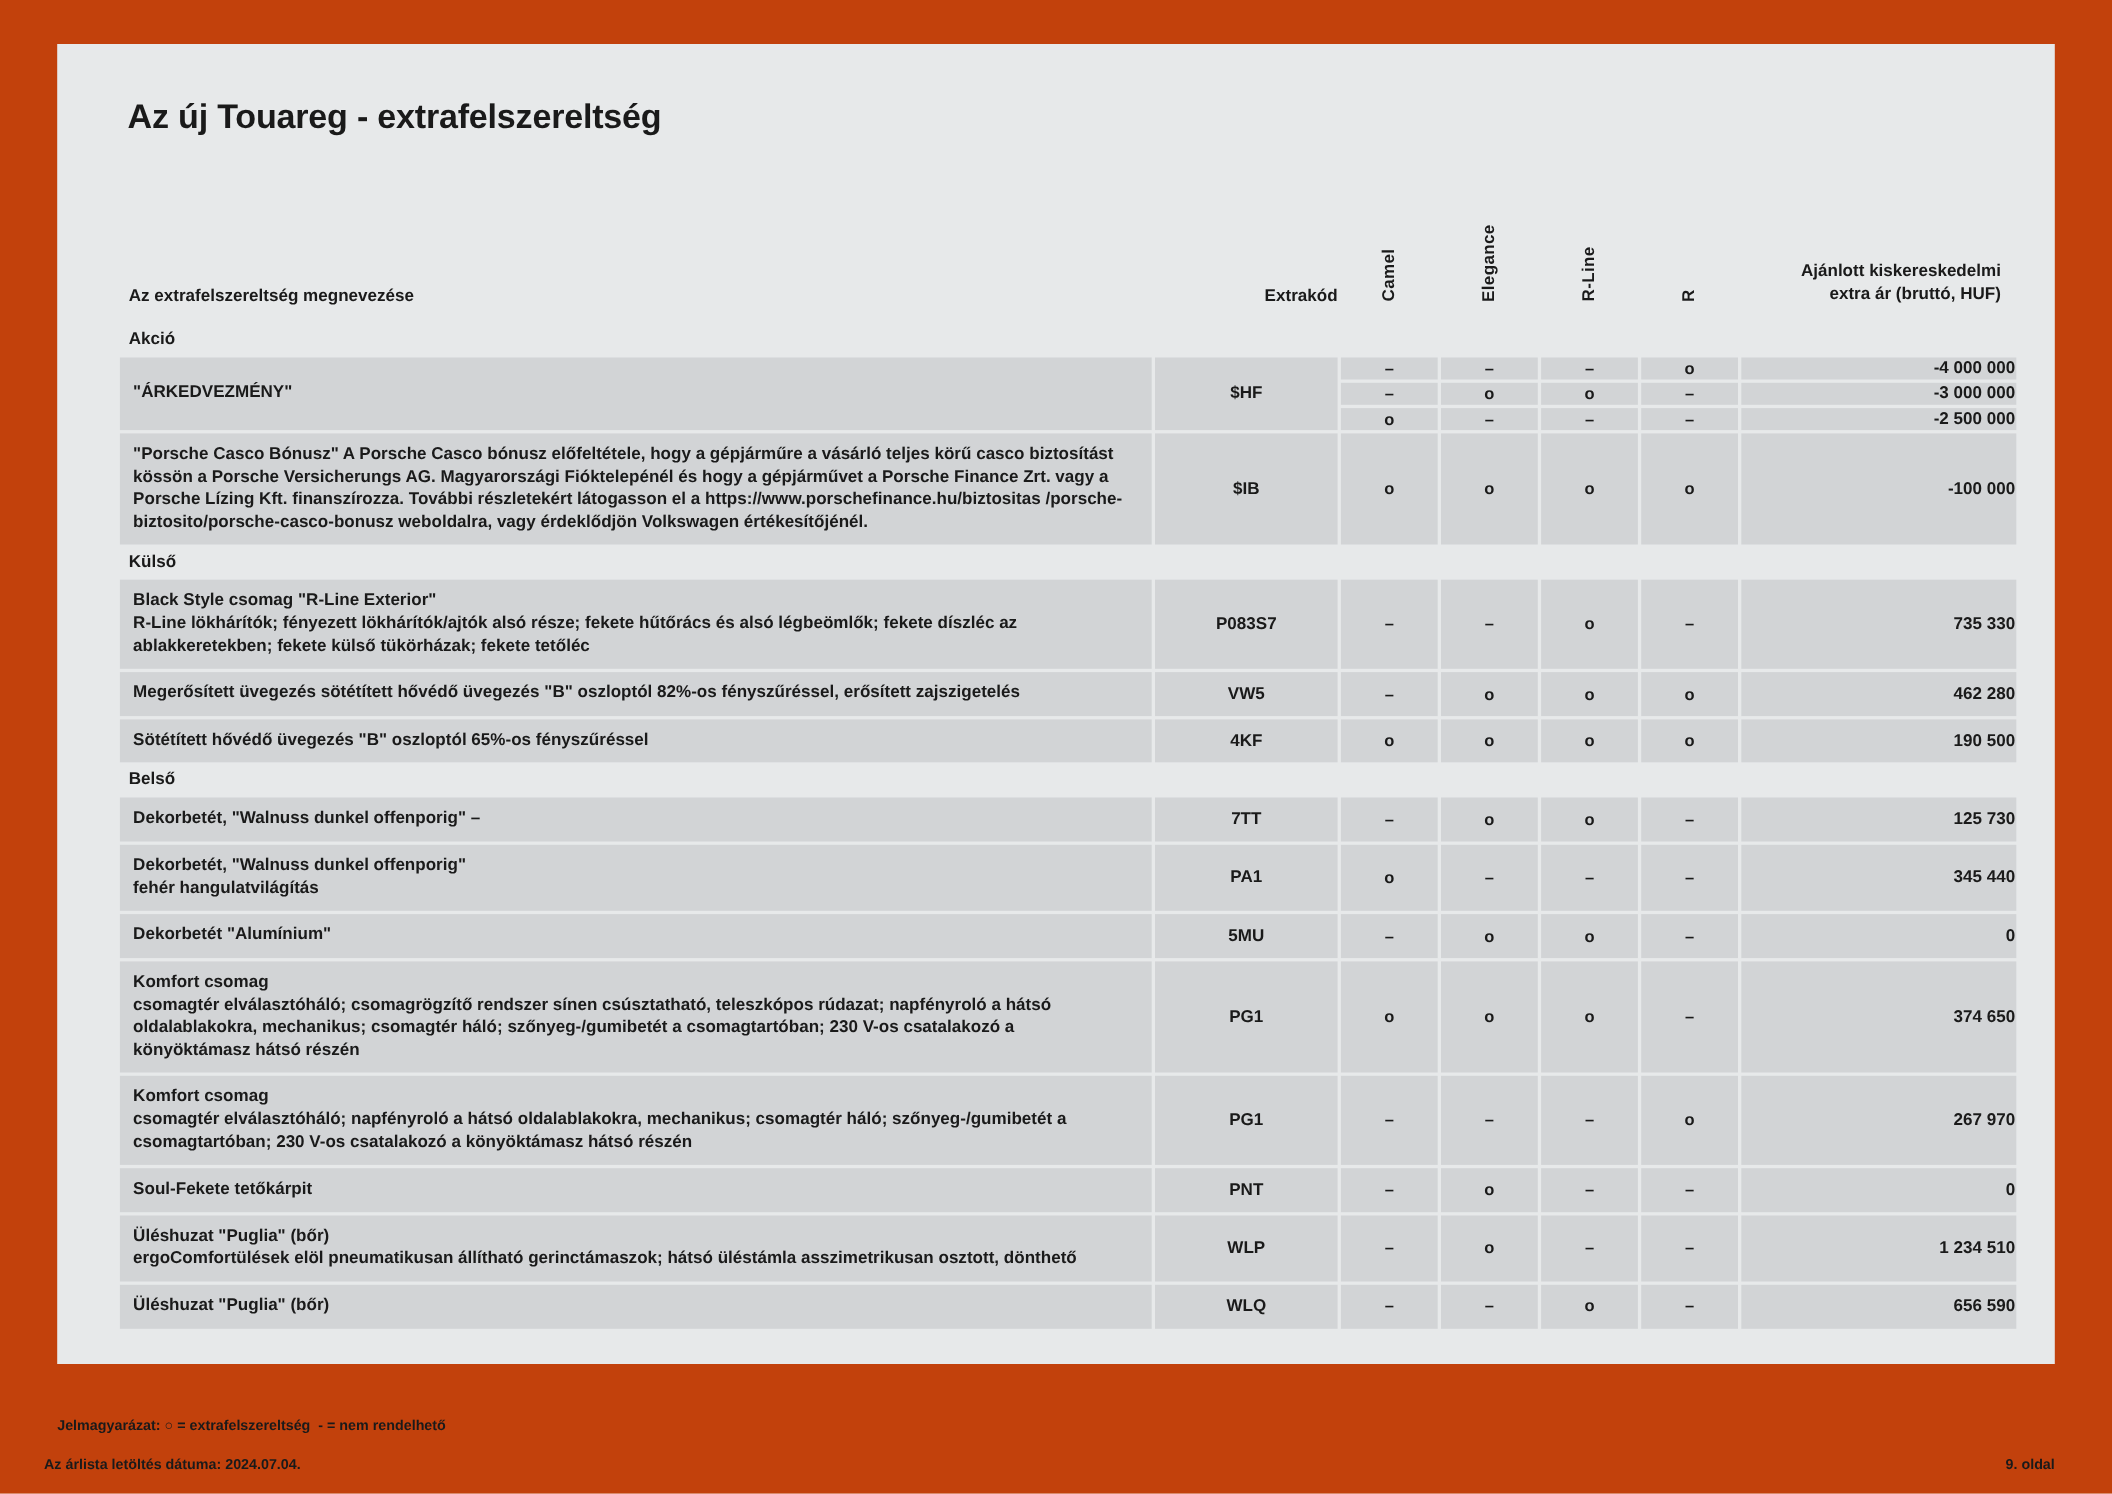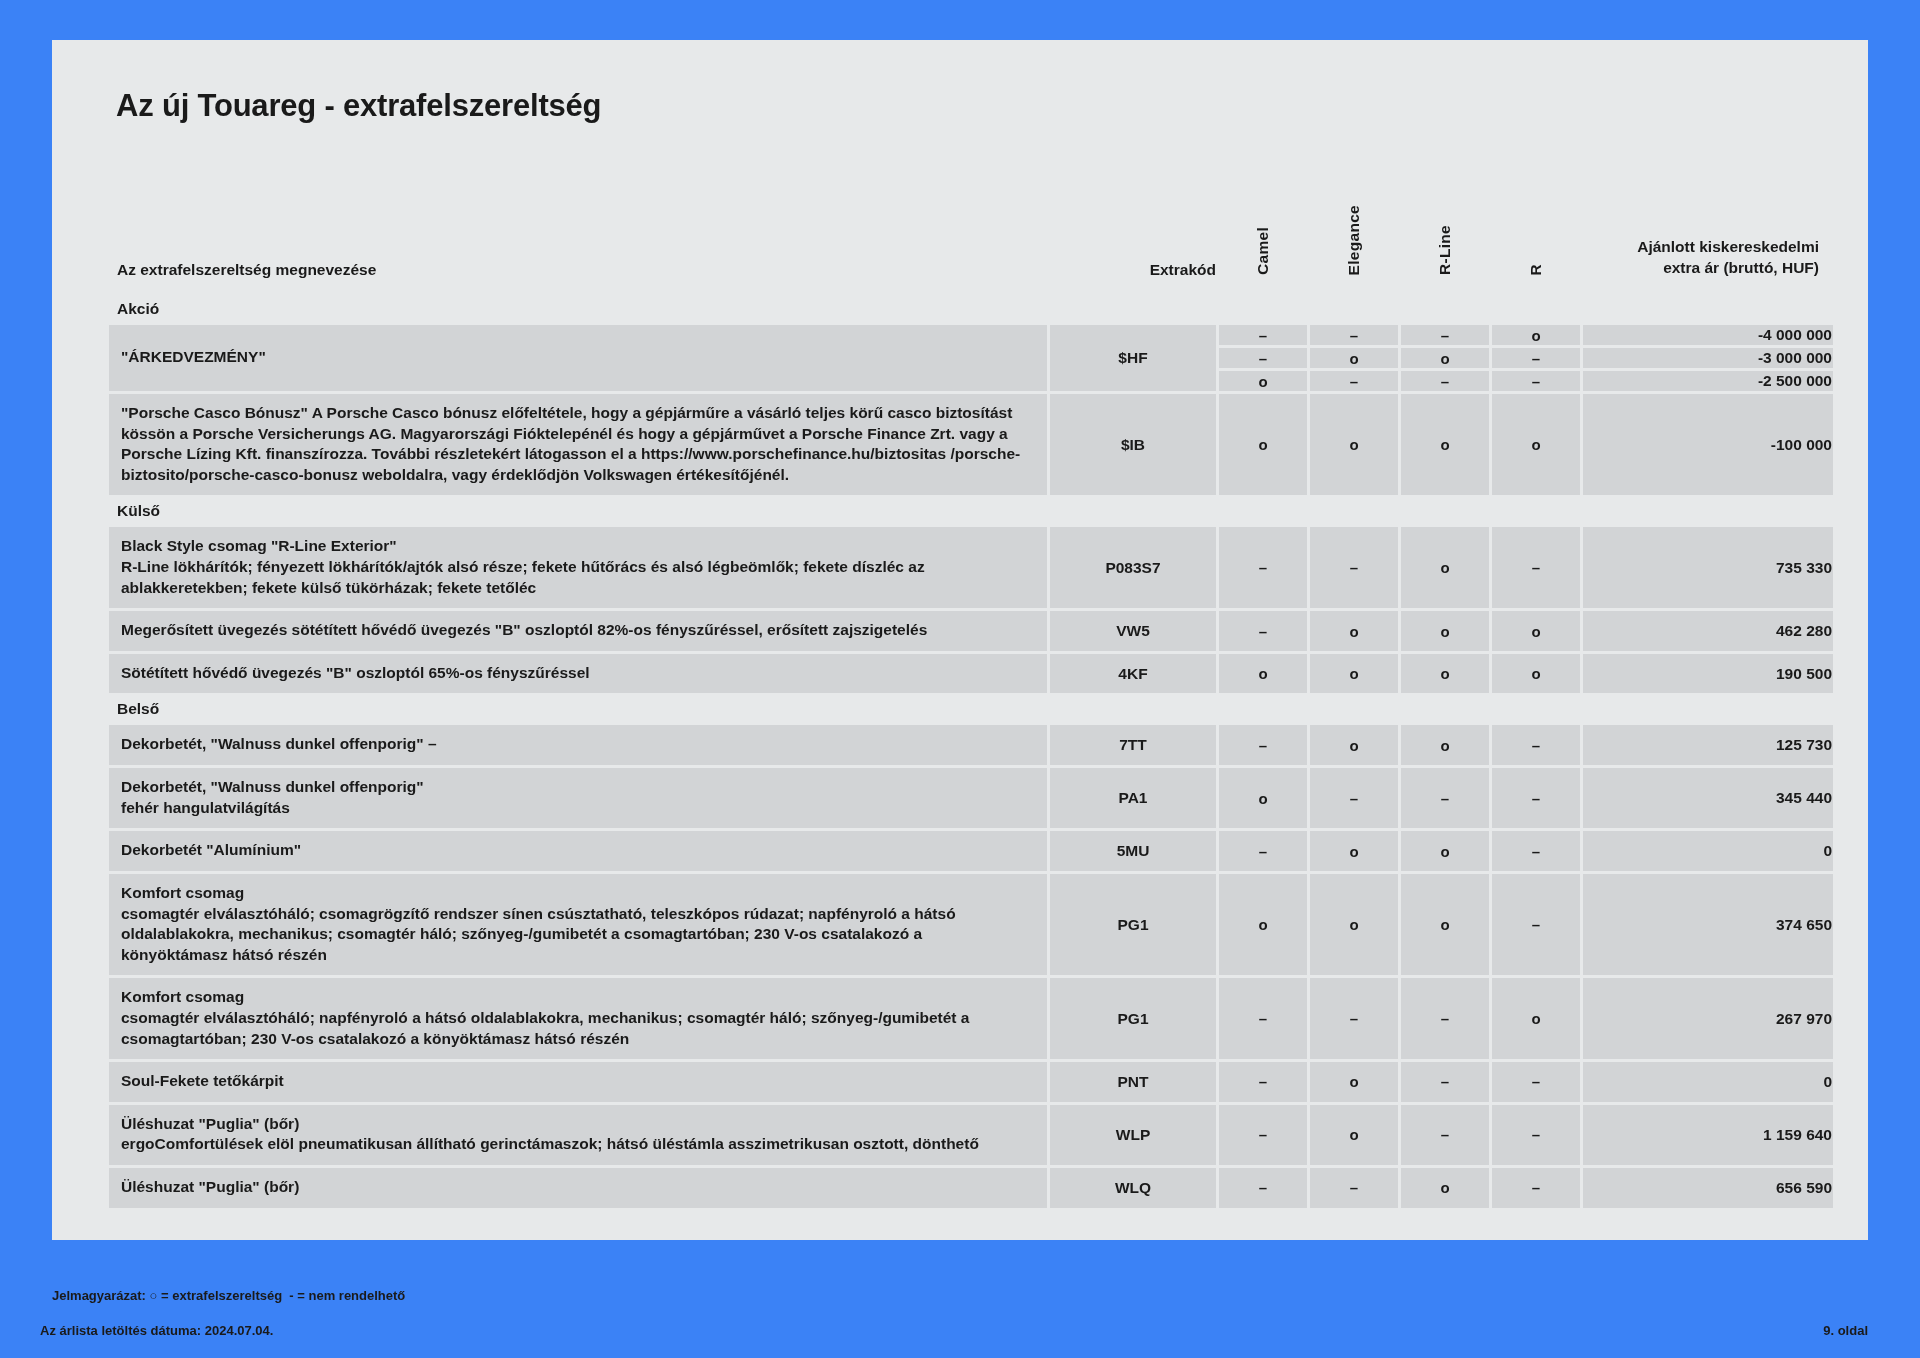--- a/index.html
+++ b/index.html
@@ -7,21 +7,21 @@
   html, body {
     margin: 0; padding: 0;
     width: 1920px; height: 1358px;
     background: #ffffff;
     font-family: "Liberation Sans", sans-serif;
     -webkit-font-smoothing: antialiased;
   }
   .page {
     position: relative;
     width: 1920px; height: 1358px;
-    background: #3b82f6;
+    background: #c2410c;
     overflow: hidden;
   }
   
   .panel {
     position: absolute;
     left: 52px; top: 40px;
     width: 1816px; height: 1200px;
     background: #e7e9ea;
   }
   .doc-title {
@@ -295,21 +295,21 @@
         <tr>
           <td class="desc">
             <span class="t">Üléshuzat "Puglia" (bőr)</span>
             <span class="s">ergoComfortülések elöl pneumatikusan állítható gerinctámaszok; hátsó üléstámla asszimetrikusan osztott, dönthető</span>
           </td>
           <td class="code">WLP</td>
           <td class="trim dash">–</td>
           <td class="trim">o</td>
           <td class="trim dash">–</td>
           <td class="trim dash">–</td>
-          <td class="price">1 159 640</td>
+          <td class="price">1 234 510</td>
         </tr>
         <tr>
           <td class="desc"><span class="inline">Üléshuzat "Puglia" (bőr)</span></td>
           <td class="code">WLQ</td>
           <td class="trim dash">–</td>
           <td class="trim dash">–</td>
           <td class="trim">o</td>
           <td class="trim dash">–</td>
           <td class="price">656 590</td>
         </tr>

